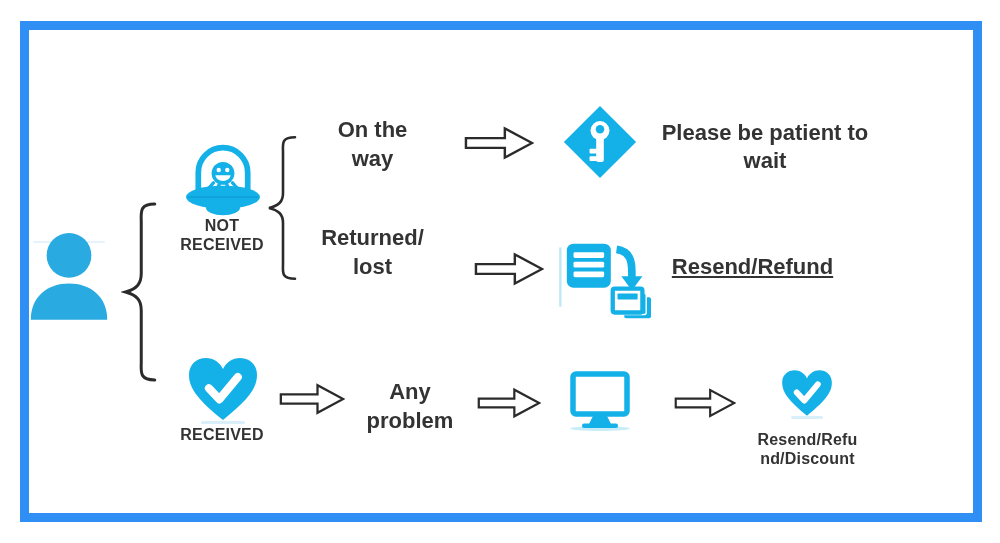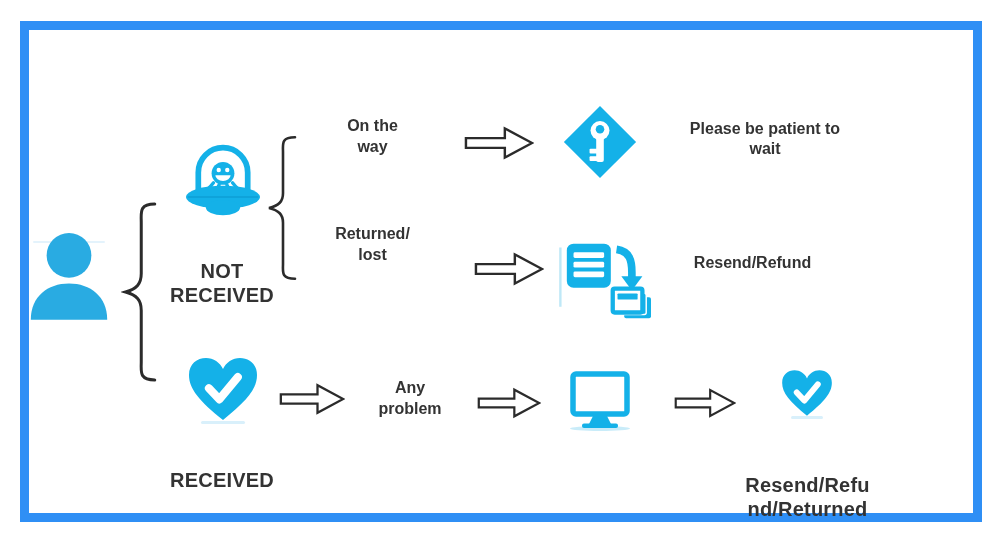--- a/index.html
+++ b/index.html
@@ -9,22 +9,22 @@
   }
   .frame{
     position:absolute;left:20px;top:21px;width:962px;height:501px;
     box-sizing:border-box;border:9px solid #2f8ff5;background:#ffffff;
   }
   .abs{position:absolute;}
   .label{
     position:absolute;color:#333333;font-weight:700;text-align:center;
     white-space:pre-line;
   }
-  .label-lg{font-size:16px;line-height:1.3;}
-  .label-sm{font-size:20px;line-height:1.18;letter-spacing:.2px;margin-top:43px;}
+  .label-lg{font-size:22px;line-height:1.3;}
+  .label-sm{font-size:16px;line-height:1.18;letter-spacing:.2px;}
   svg{display:block;}
   .shadow-line{position:absolute;background:#d9f0fb;border-radius:2px;}
 </style>
 </head>
 <body>
 
 <div class="page">
 
   <div class="frame"></div>
 
@@ -112,21 +112,21 @@
       <rect x="15" y="37" width="32" height="6" rx="1.5" fill="#ffffff"></rect>
       <path d="M60 14 C74 16 76 26 76 38 L76 43" fill="none" stroke="#14b1e8" stroke-width="8"></path>
       <polygon points="65,42 87,42 76,57" fill="#14b1e8"></polygon>
       <rect x="68" y="64" width="28" height="22" rx="2" fill="#14b1e8"></rect>
       <rect x="63" y="60" width="28" height="22" rx="2" fill="#14b1e8" stroke="#ffffff" stroke-width="1.5"></rect>
       <rect x="56" y="55" width="31" height="25" rx="2" fill="#ffffff" stroke="#14b1e8" stroke-width="4.5"></rect>
       <rect x="61" y="60" width="21" height="6.5" rx="1" fill="#14b1e8"></rect>
     </svg>
   </div>
 
-  <div class="label label-lg" style="left:660px;top:253px;width:185px;">Resend/Refund</div>
+  <div class="label label-lg" style="left:660px;top:253px;width:185px;text-decoration:underline;">Resend/Refund</div>
 
   <div class="abs" style="left:186px;top:355px;width:74px;height:68px;">
     <svg width="74" height="68" viewBox="0 0 100 92">
       <path d="M50 88 C18 62 4 46 4 27 C4 12 15 4 27 4 C37 4 46 10 50 19 C54 10 63 4 73 4 C85 4 96 12 96 27 C96 46 82 62 50 88 Z" fill="#14b1e8"></path>
       <path d="M31 45 L45 60 L70 30" fill="none" stroke="#ffffff" stroke-width="11" stroke-linecap="round" stroke-linejoin="round"></path>
     </svg>
   </div>
   <div class="shadow-line" style="left:201px;top:421px;width:44px;height:3px;"></div>
 
   <div class="label label-sm" style="left:157px;top:426px;width:130px;">RECEIVED</div>
@@ -164,15 +164,15 @@
 
   <div class="abs" style="left:780px;top:368px;width:54px;height:50px;">
     <svg width="54" height="50" viewBox="0 0 100 92">
       <path d="M50 88 C18 62 4 46 4 27 C4 12 15 4 27 4 C37 4 46 10 50 19 C54 10 63 4 73 4 C85 4 96 12 96 27 C96 46 82 62 50 88 Z" fill="#14b1e8"></path>
       <path d="M31 45 L45 60 L70 30" fill="none" stroke="#ffffff" stroke-width="11" stroke-linecap="round" stroke-linejoin="round"></path>
     </svg>
   </div>
   <div class="shadow-line" style="left:791px;top:416px;width:32px;height:3px;"></div>
 
   <div class="label label-sm" style="left:740px;top:431px;width:135px;">Resend/Refu
-nd/Returned</div>
+nd/Discount</div>
 
 </div>
 
 </body></html>

